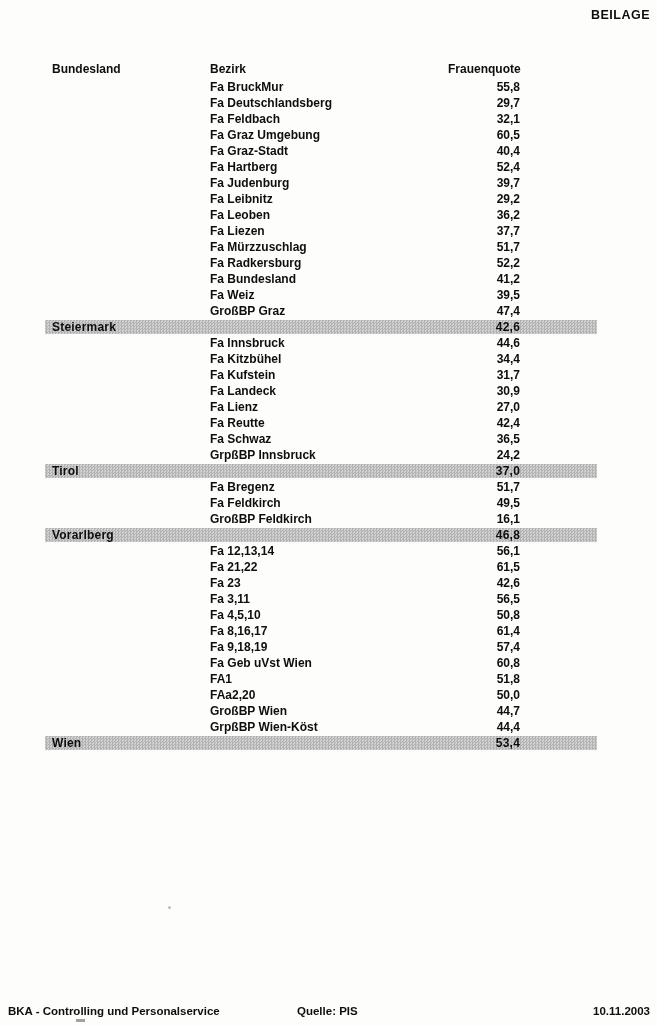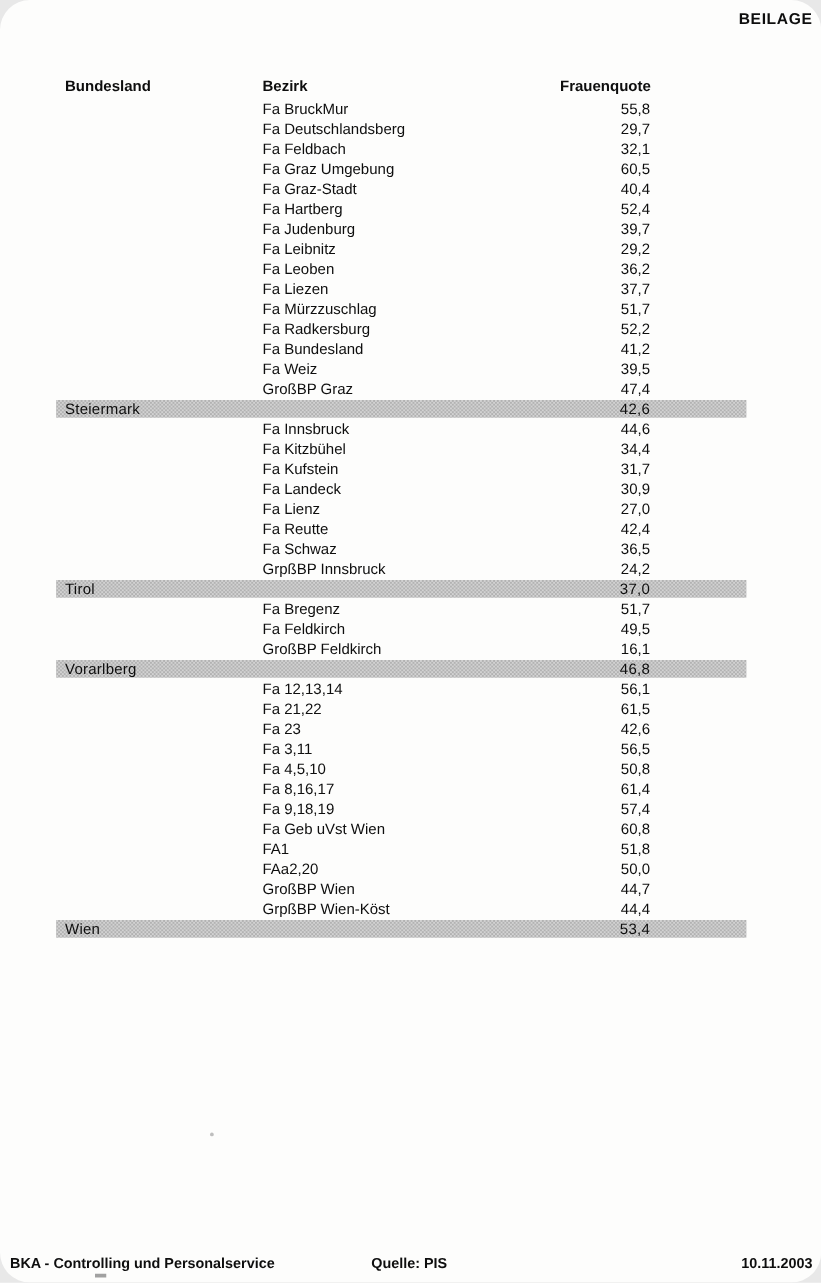--- a/index.html
+++ b/index.html
@@ -8,21 +8,20 @@
     background: #e8e8e8;
   }
   #page {
     position: relative;
     width: 657px;
     height: 1026px;
     background: #fdfdfc;
     font-family: "Liberation Sans", "DejaVu Sans", sans-serif;
     color: #0e0e0e;
     overflow: hidden;
-    border-radius: 24px;
   }
   
   #beilage {
     position: absolute;
     top: 8px;
     right: 7px;
     font-size: 12.5px;
     font-weight: 700;
     letter-spacing: 0.5px;
   }
@@ -45,21 +44,21 @@
     top: 79px;
     left: 0;
     width: 657px;
   }
   .row {
     position: relative;
     width: 521px;
     height: 16px;
     line-height: 16px;
     font-size: 12px;
-    font-weight: 400;
+    font-weight: 700;
   }
   .row .c-land, .row .c-bez, .row .c-quote {
     position: absolute;
     top: 0;
     line-height: 16px;
     z-index: 2;
   }
   .row .bar {
     position: absolute;
     left: 45px;

